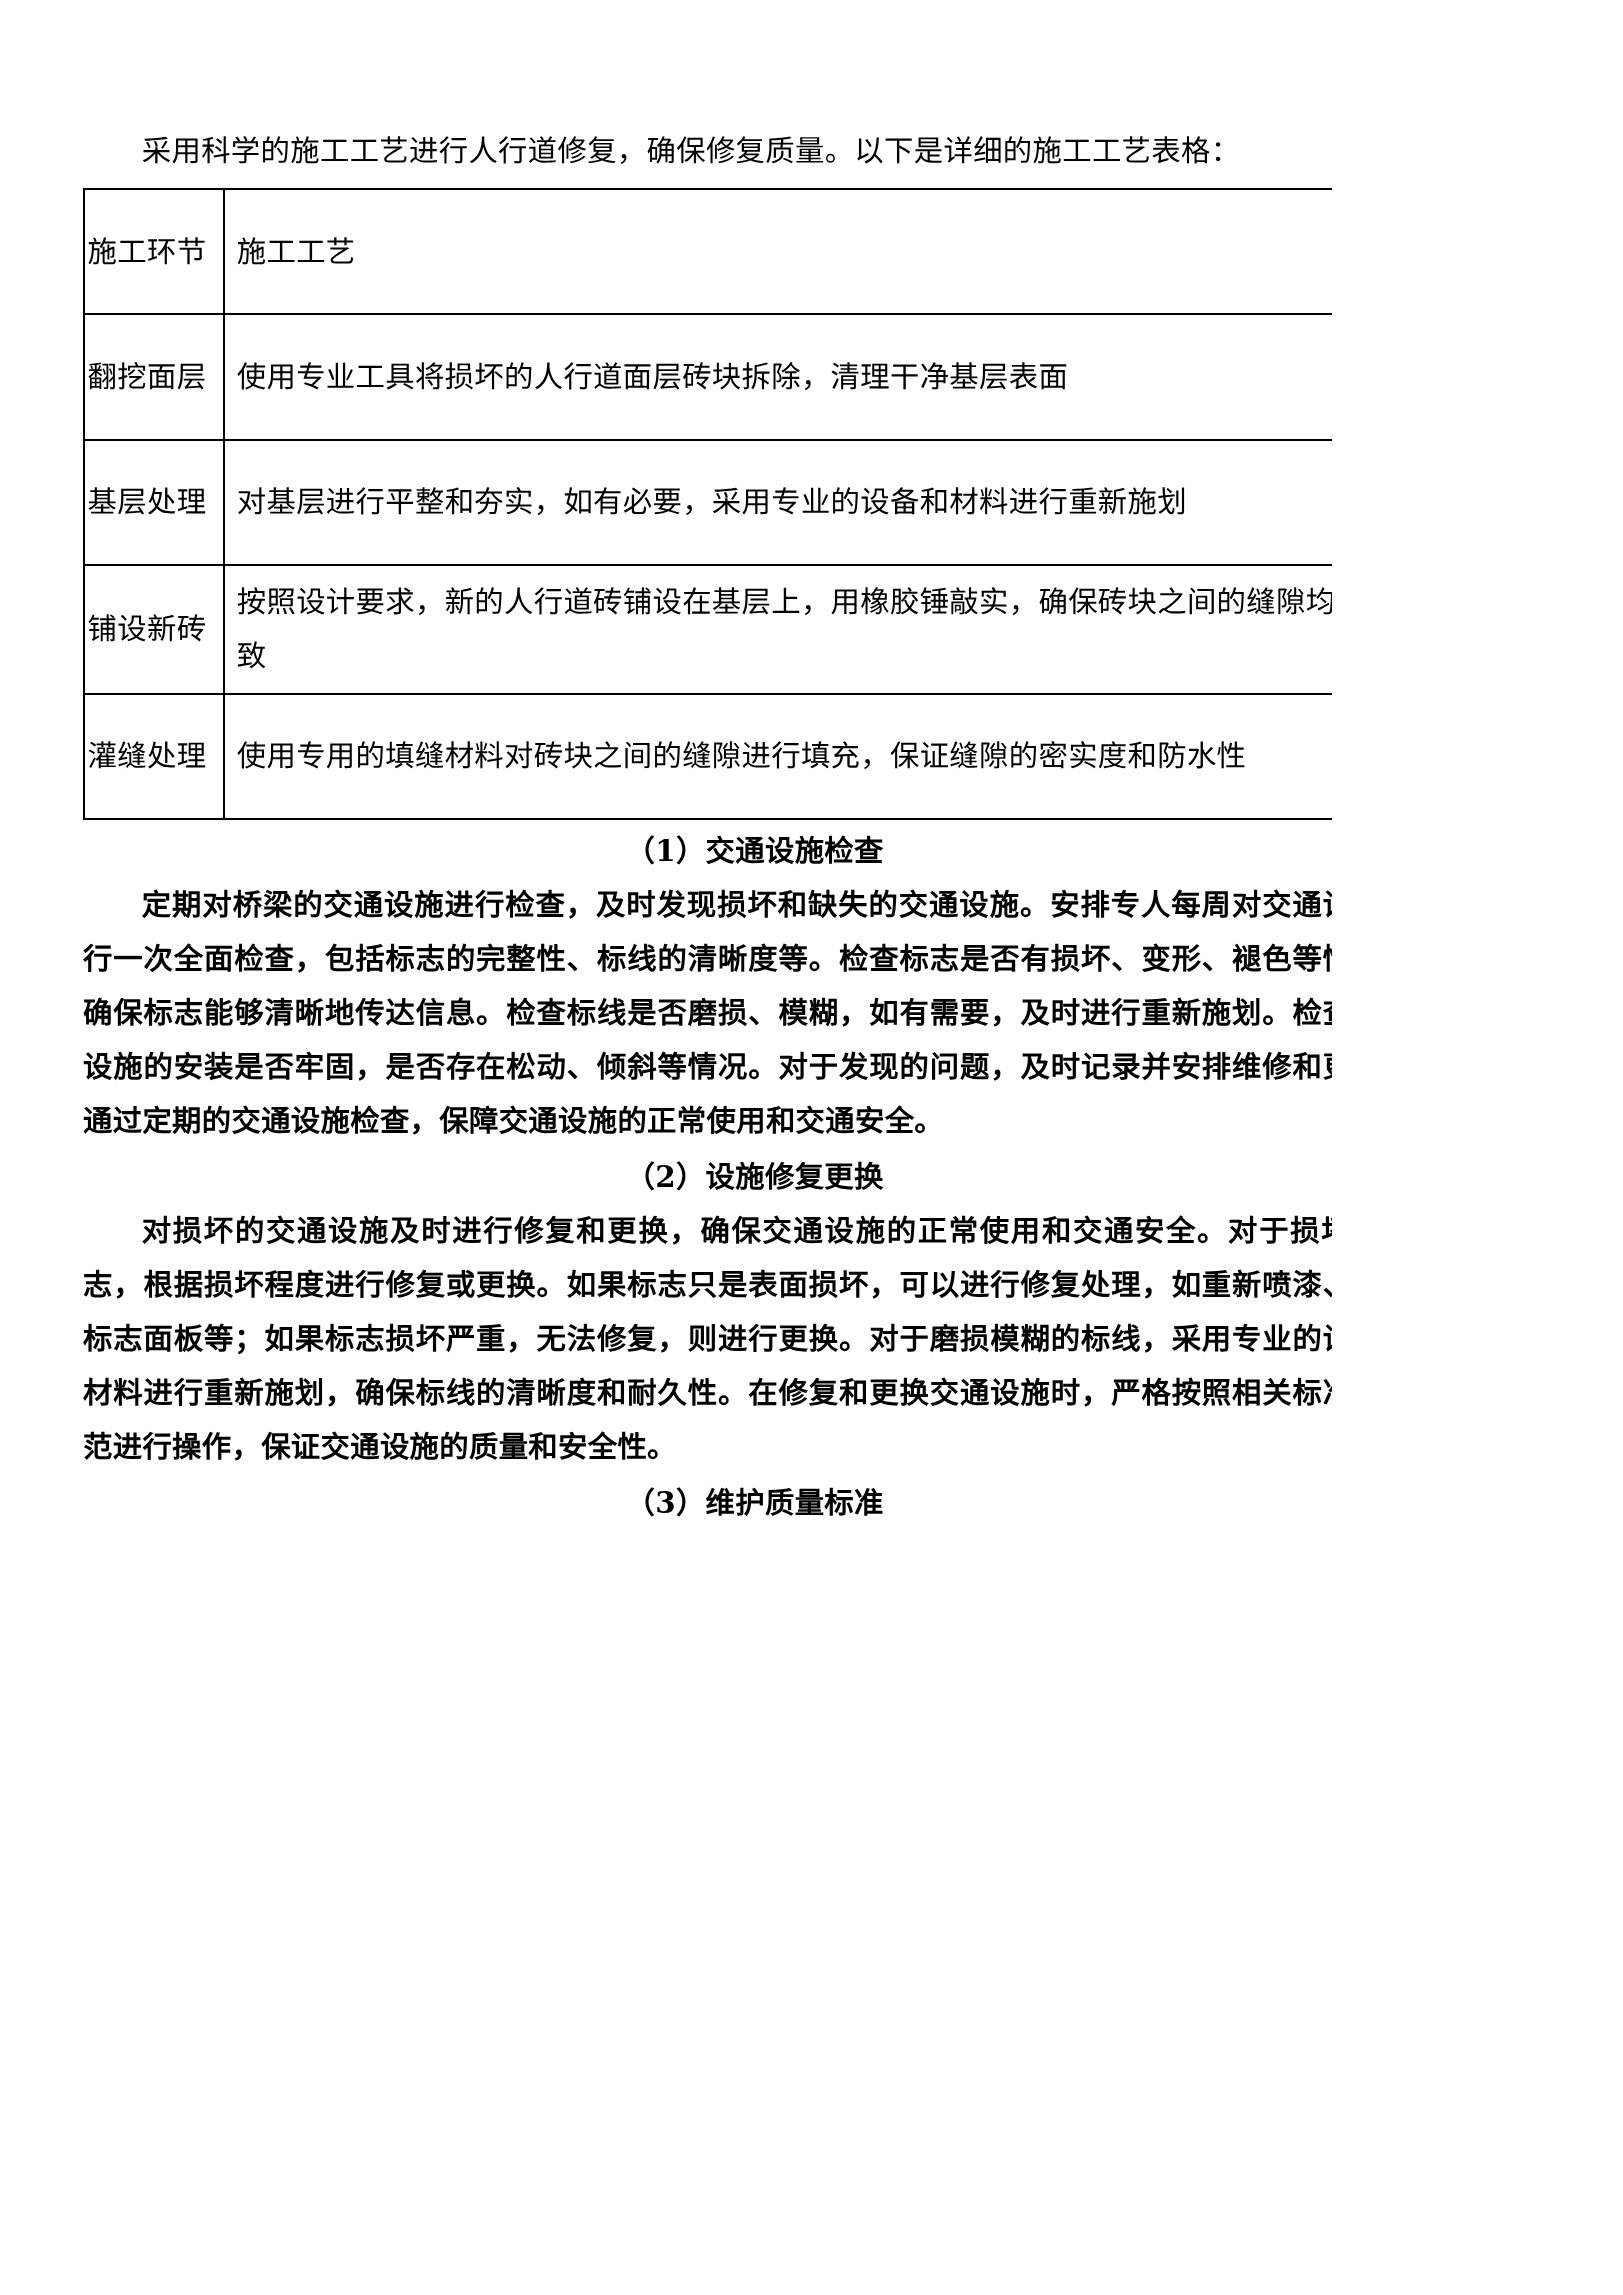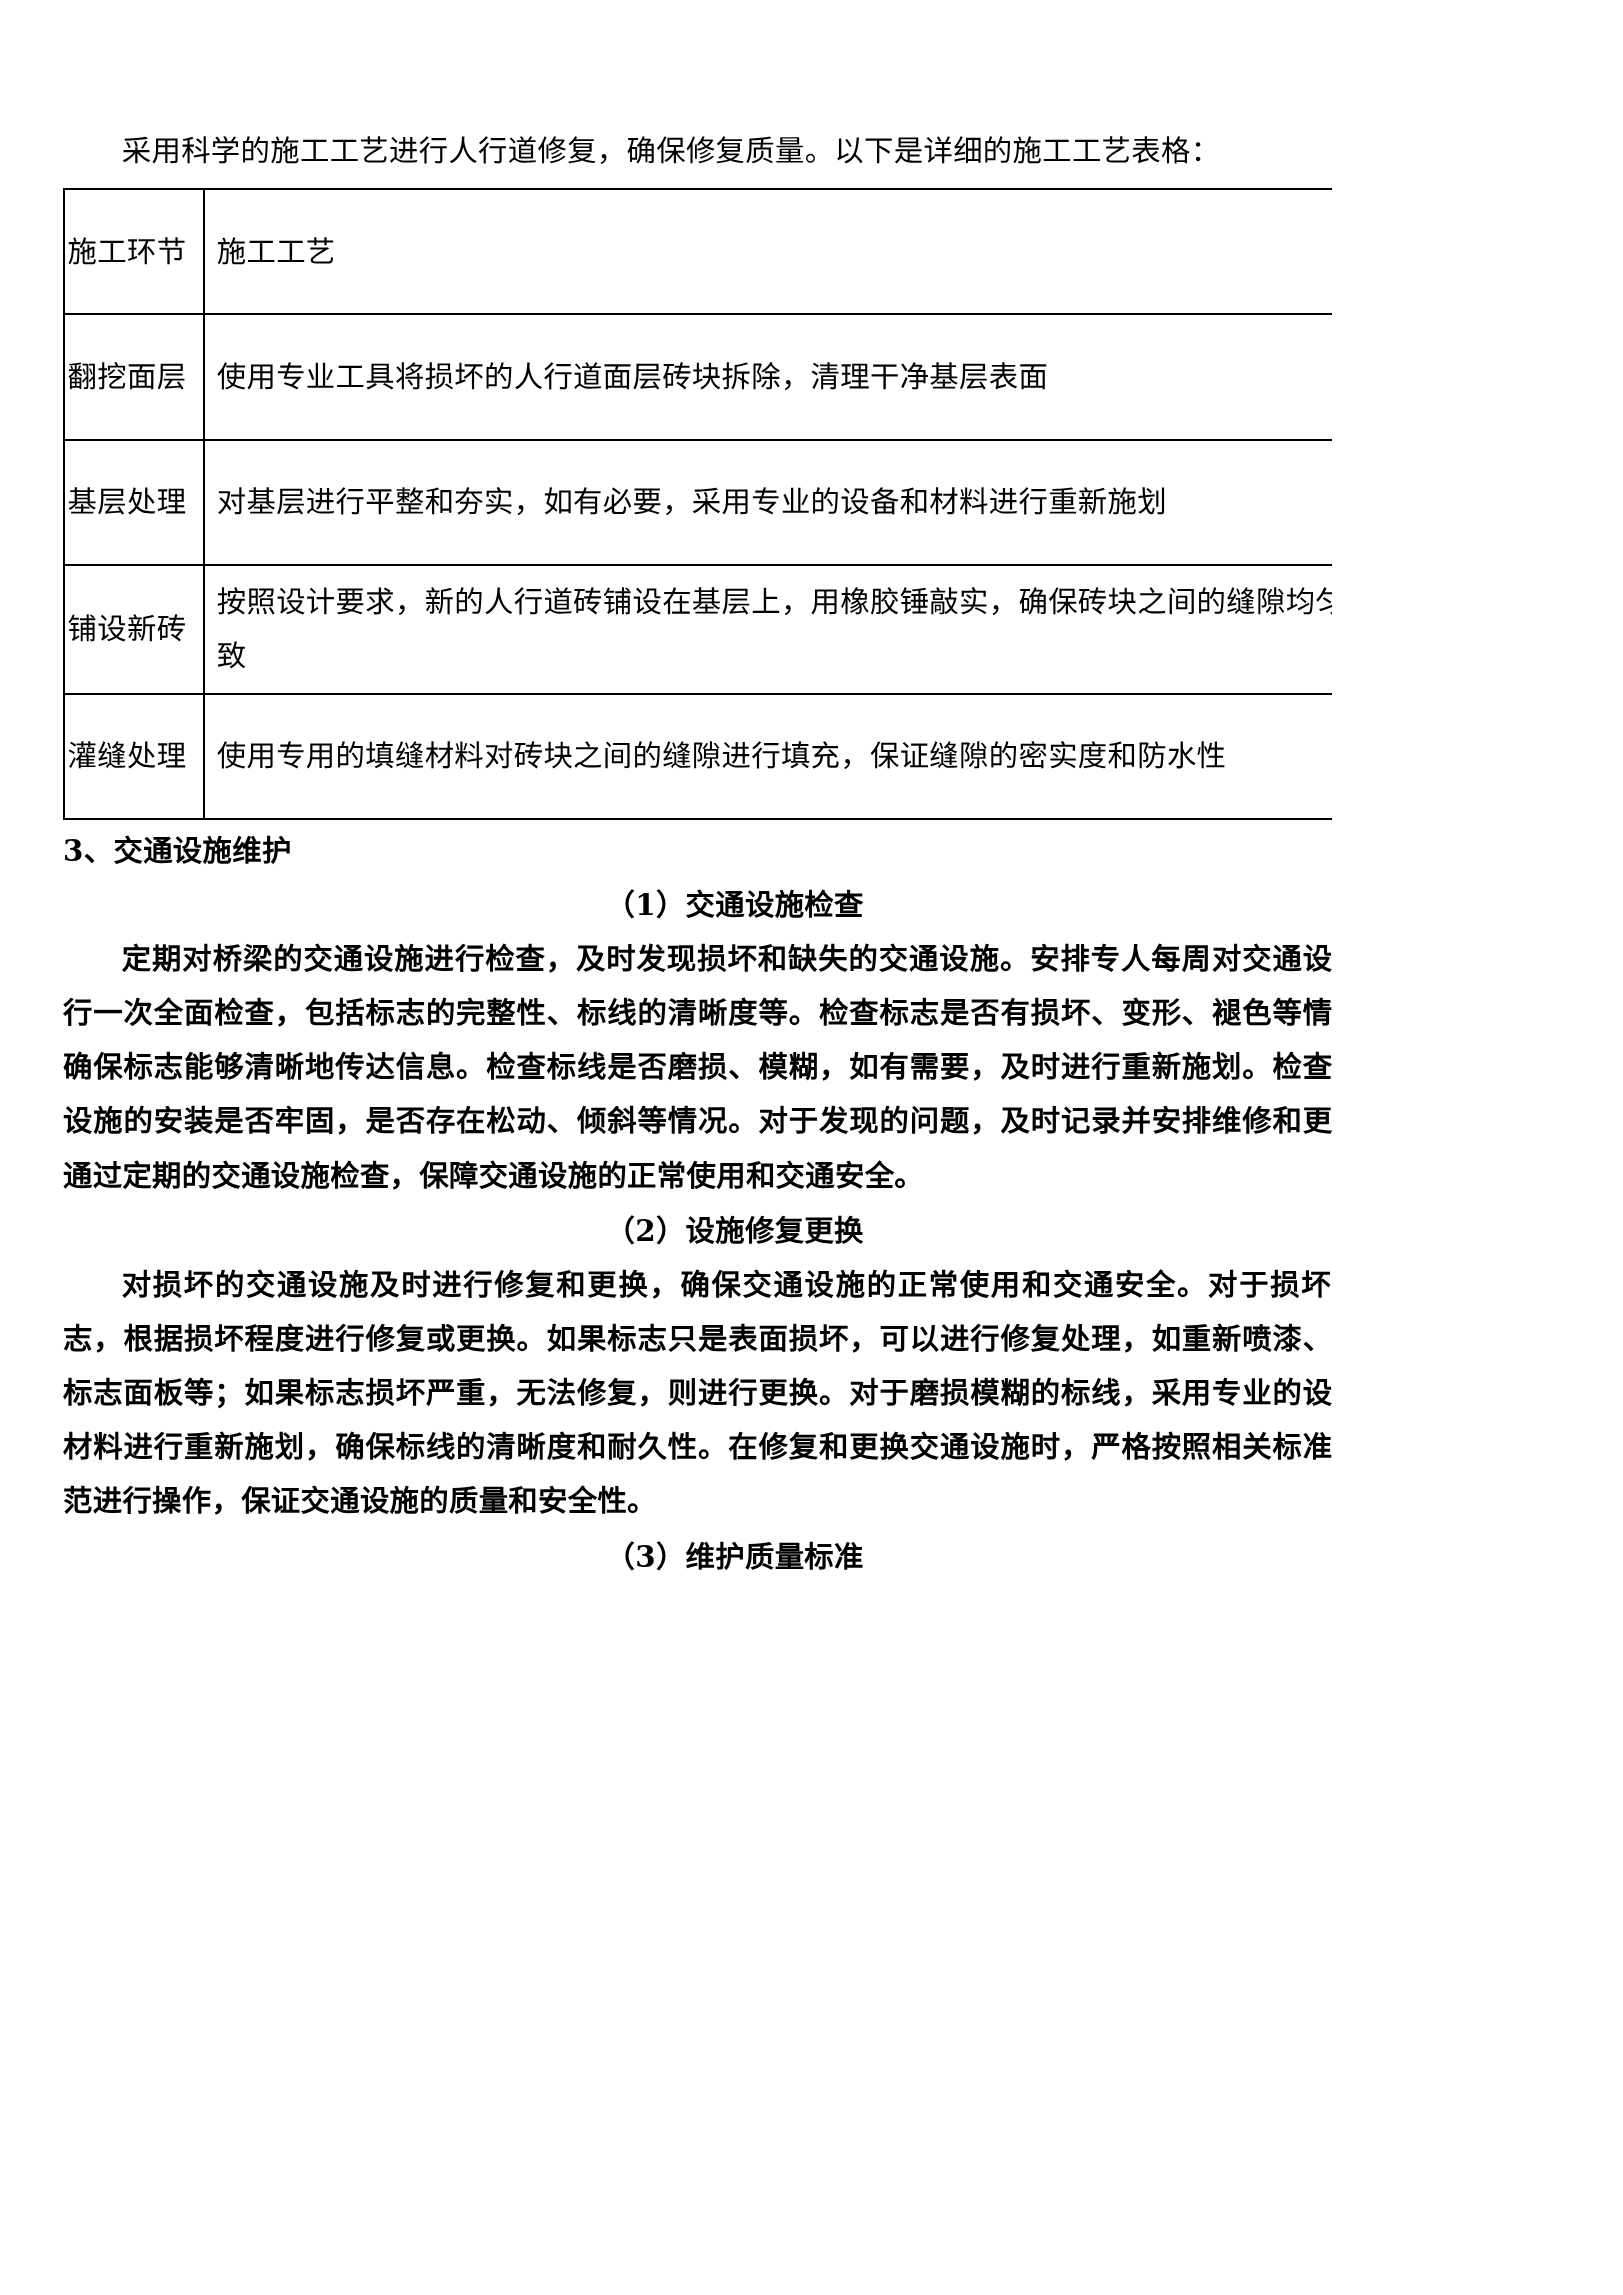--- a/index.html
+++ b/index.html
@@ -11,21 +11,21 @@
   body {
     font-family: "DejaVu Serif", "Liberation Serif", serif;
     color: #000000;
   }
   .page {
     width: 1332px;
     height: 2295px;
     background: #ffffff;
     position: relative;
     box-sizing: border-box;
-    padding: 128px 147px 98px 63px;
+    padding: 128px 147px 98px 83px;
     overflow: hidden;
   }
   .content {
     width: 1330px;
     margin: 0 auto;
   }
 
   
   .para {
     font-size: 29.4px;
@@ -120,21 +120,20 @@
           <td class="step">铺设新砖</td>
           <td class="desc">按照设计要求，新的人行道砖铺设在基层上，用橡胶锤敲实，确保砖块之间的缝隙均匀一致</td>
         </tr>
         <tr class="row-body">
           <td class="step">灌缝处理</td>
           <td class="desc">使用专用的填缝材料对砖块之间的缝隙进行填充，保证缝隙的密实度和防水性</td>
         </tr>
       </tbody>
     </table>
 
-    <p class="heading">3、交通设施维护</p>
 
     <p class="heading sub">（1）交通设施检查</p>
     <p class="para">定期对桥梁的交通设施进行检查，及时发现损坏和缺失的交通设施。安排专人每周对交通设施进行一次全面检查，包括标志的完整性、标线的清晰度等。检查标志是否有损坏、变形、褪色等情况，确保标志能够清晰地传达信息。检查标线是否磨损、模糊，如有需要，及时进行重新施划。检查交通设施的安装是否牢固，是否存在松动、倾斜等情况。对于发现的问题，及时记录并安排维修和更换。通过定期的交通设施检查，保障交通设施的正常使用和交通安全。</p>
 
     <p class="heading sub">（2）设施修复更换</p>
     <p class="para">对损坏的交通设施及时进行修复和更换，确保交通设施的正常使用和交通安全。对于损坏的标志，根据损坏程度进行修复或更换。如果标志只是表面损坏，可以进行修复处理，如重新喷漆、更换标志面板等；如果标志损坏严重，无法修复，则进行更换。对于磨损模糊的标线，采用专业的设备和材料进行重新施划，确保标线的清晰度和耐久性。在修复和更换交通设施时，严格按照相关标准和规范进行操作，保证交通设施的质量和安全性。</p>
 
     <p class="heading sub">（3）维护质量标准</p>
 
   </div>

